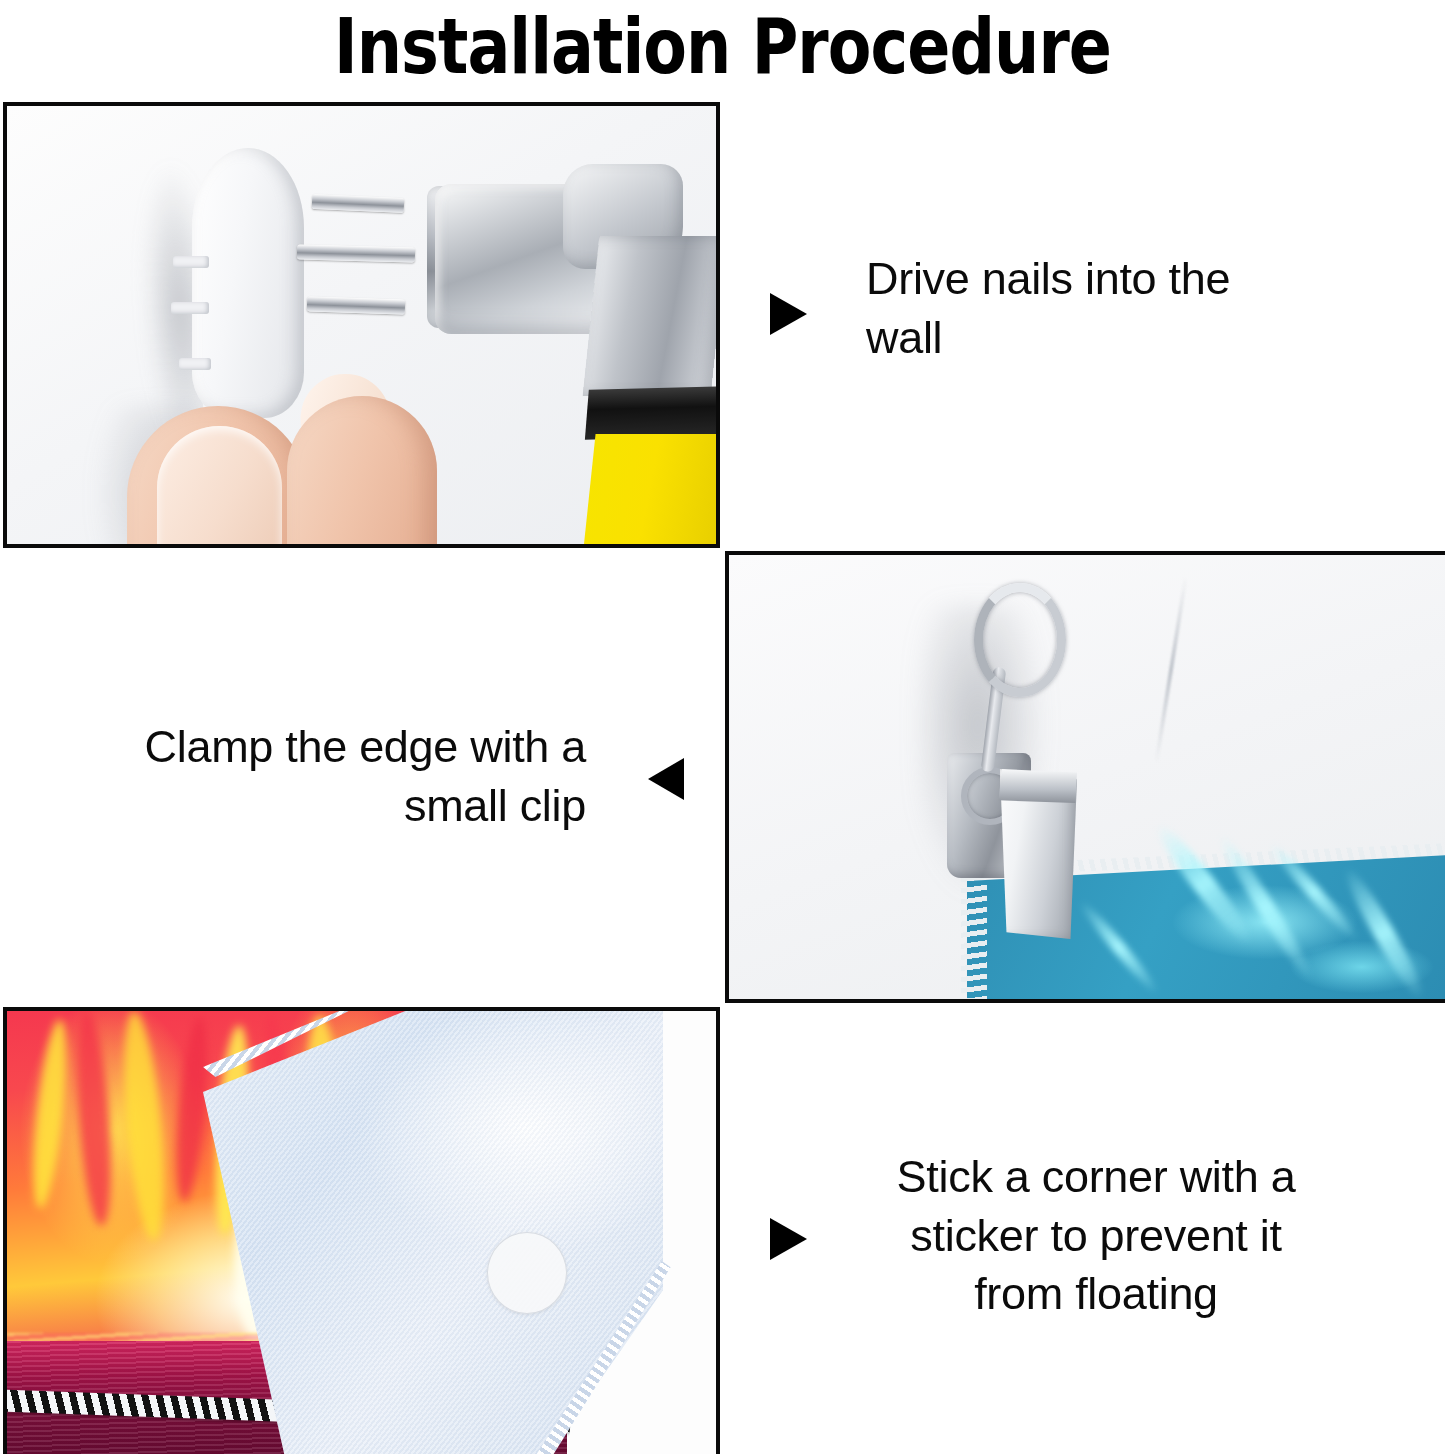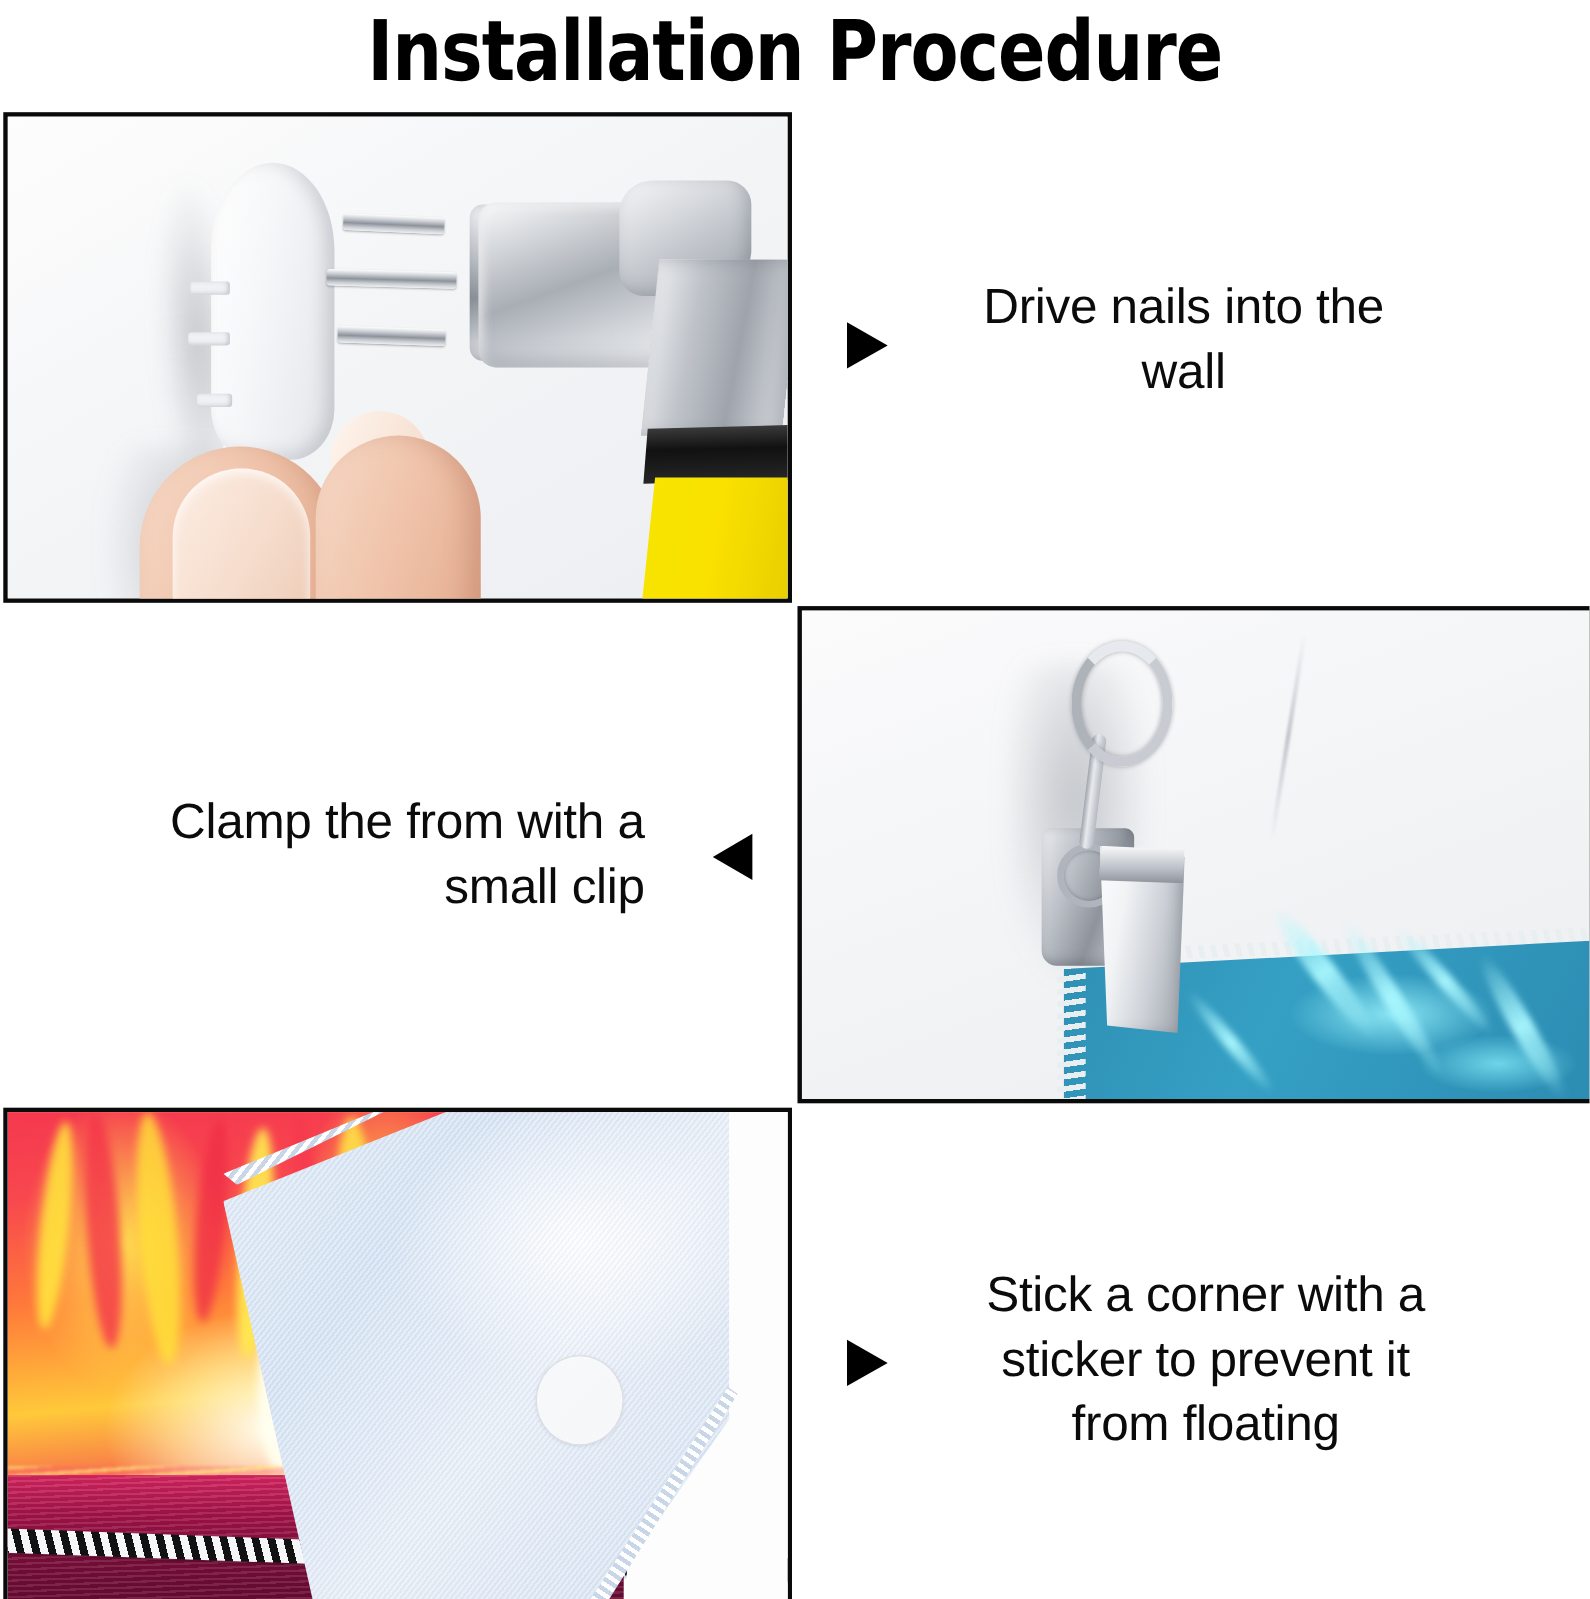--- a/index.html
+++ b/index.html
@@ -193,21 +193,21 @@
                border-left:37px solid #000;}
   .arrow-left{border-top:21px solid transparent;border-bottom:21px solid transparent;
               border-right:36px solid #000;}
   #arrow-1{left:770px;top:293px;}
   #arrow-2{left:648px;top:758px;}
   #arrow-3{left:770px;top:1218px;}
 
   
   .caption{position:absolute;font-size:45px;line-height:1.30;color:#0b0b0b;
            letter-spacing:-.3px;}
-  #caption-1{left:866px;top:250px;width:420px;text-align:center;}
+  #caption-1{left:866px;top:250px;width:420px;text-align:left;}
   #caption-2{left:78px;top:718px;width:508px;text-align:right;}
   #caption-3{left:866px;top:1148px;width:460px;text-align:center;}
 </style>
 </head>
 <body>
 
 <div class="title">Installation Procedure</div>
 
 <div class="panel" id="panel-1">
   <div class="ph">
@@ -254,21 +254,21 @@
     <div class="clip-body"></div>
     <div class="clip-spring"></div>
     <div class="clip-hook"></div>
     <div class="clip-ring"></div>
     <div class="clip-jaw"></div>
     <div class="clip-jaw-top"></div>
   </div>
 </div>
 
 <div class="arrow arrow-left" id="arrow-2"></div>
-<div class="caption" id="caption-2">Clamp the from with a small clip</div>
+<div class="caption" id="caption-2">Clamp the edge with a small clip</div>
 
 <div class="panel" id="panel-3">
   <div class="ph">
     <div class="flame-bg"></div>
     <div class="flame"></div>
     <div class="flame-streak fs-r1"></div>
     <div class="flame-streak fs-r2"></div>
     <div class="flame-streak fs-r3"></div>
     <div class="flame-streak fs-y1"></div>
     <div class="flame-streak fs-y2"></div>

